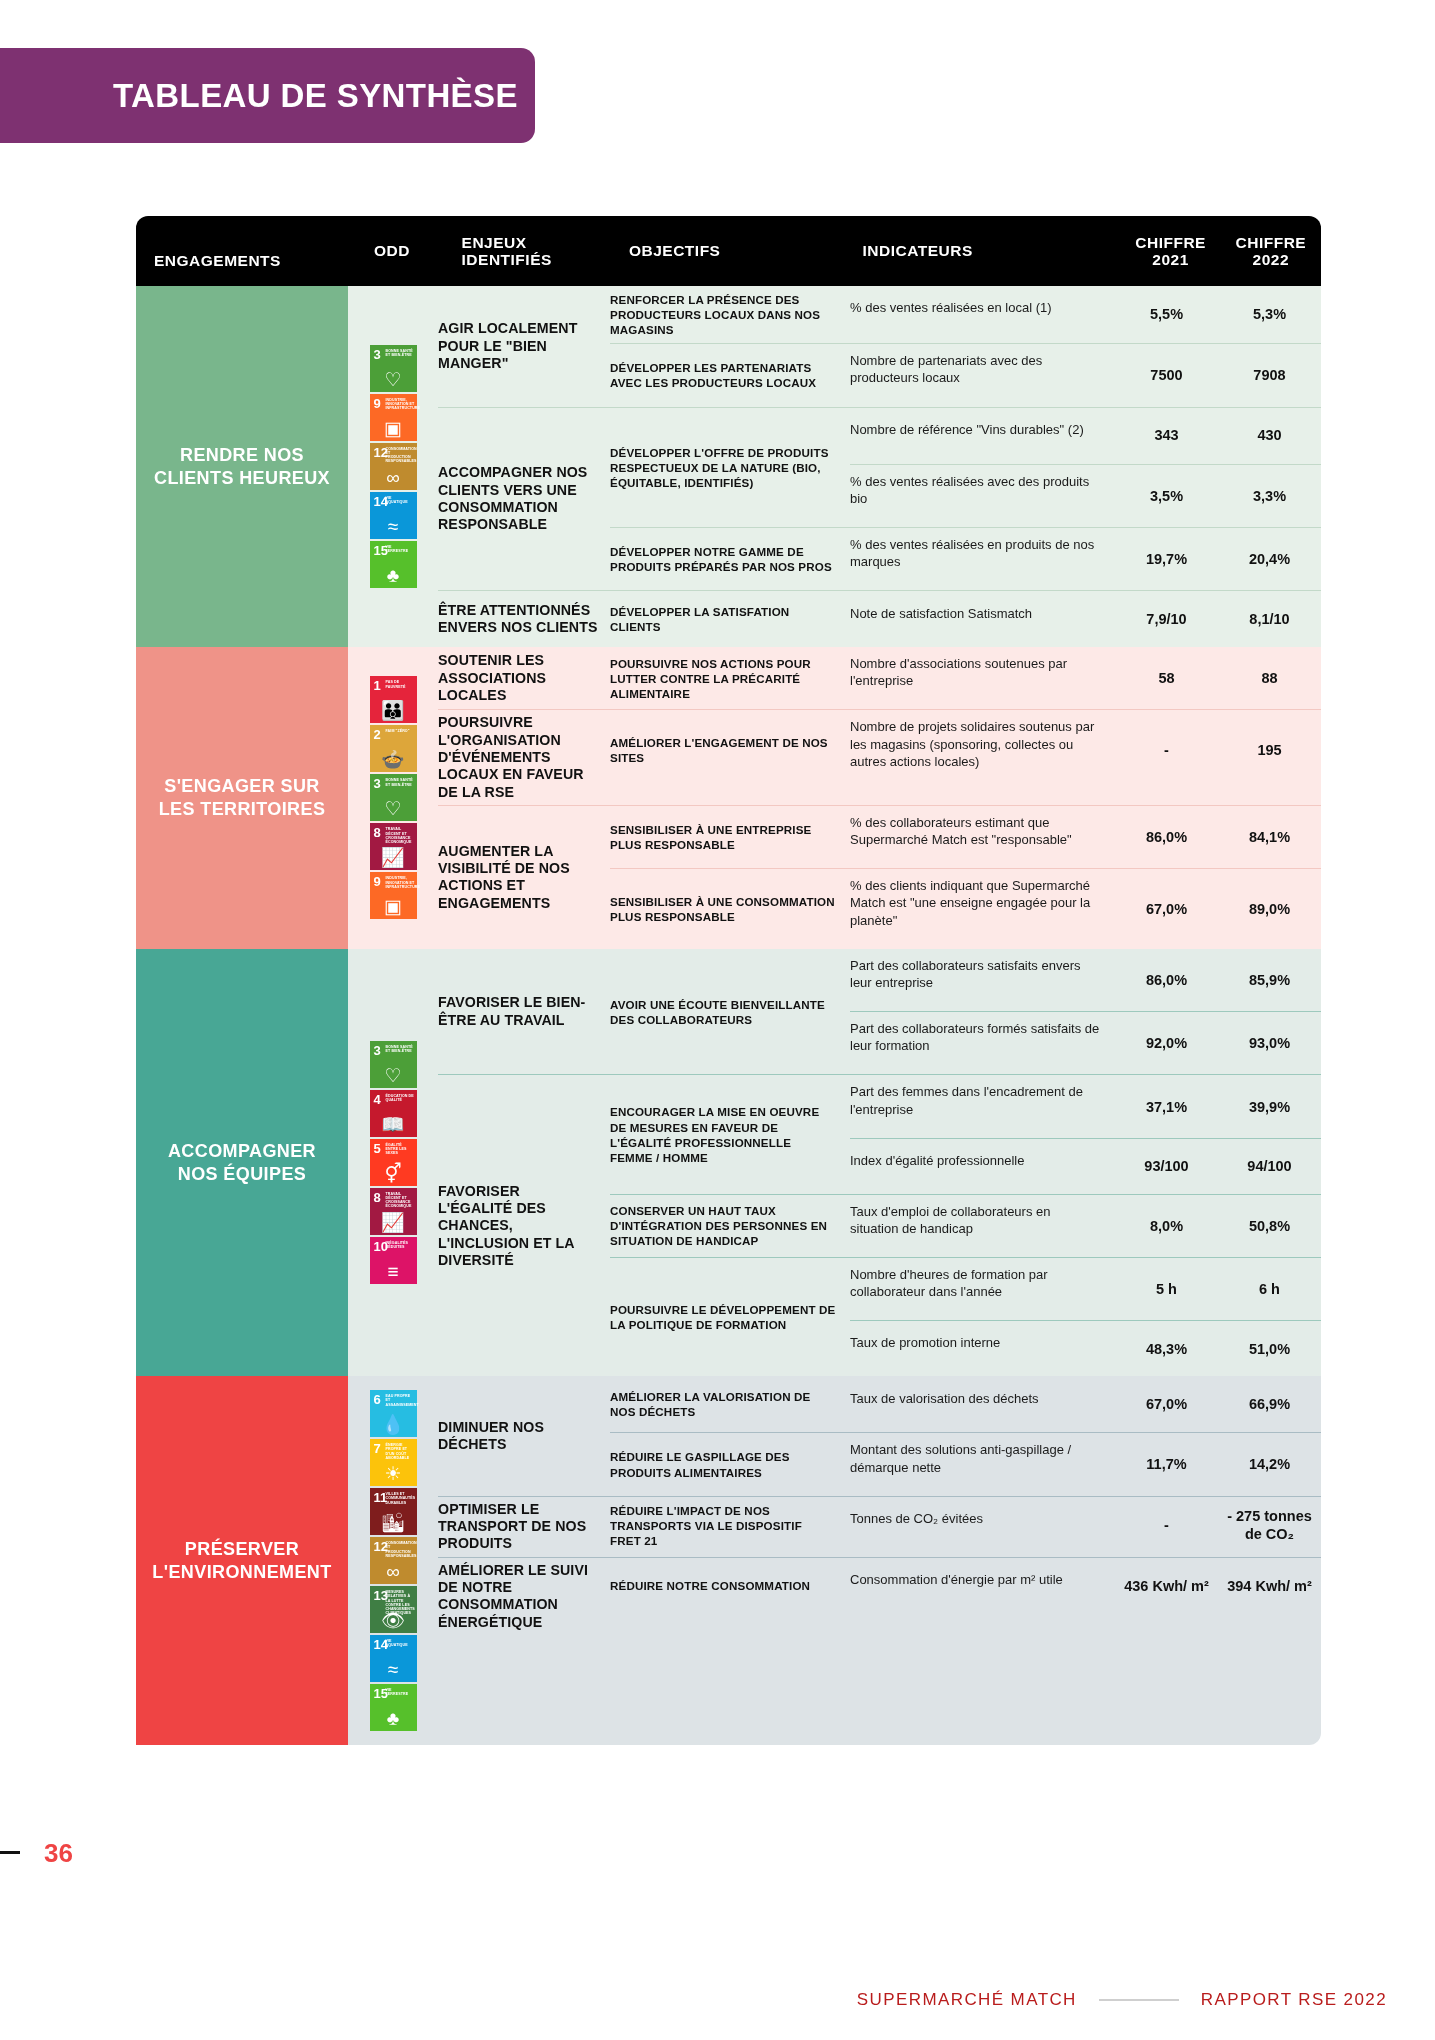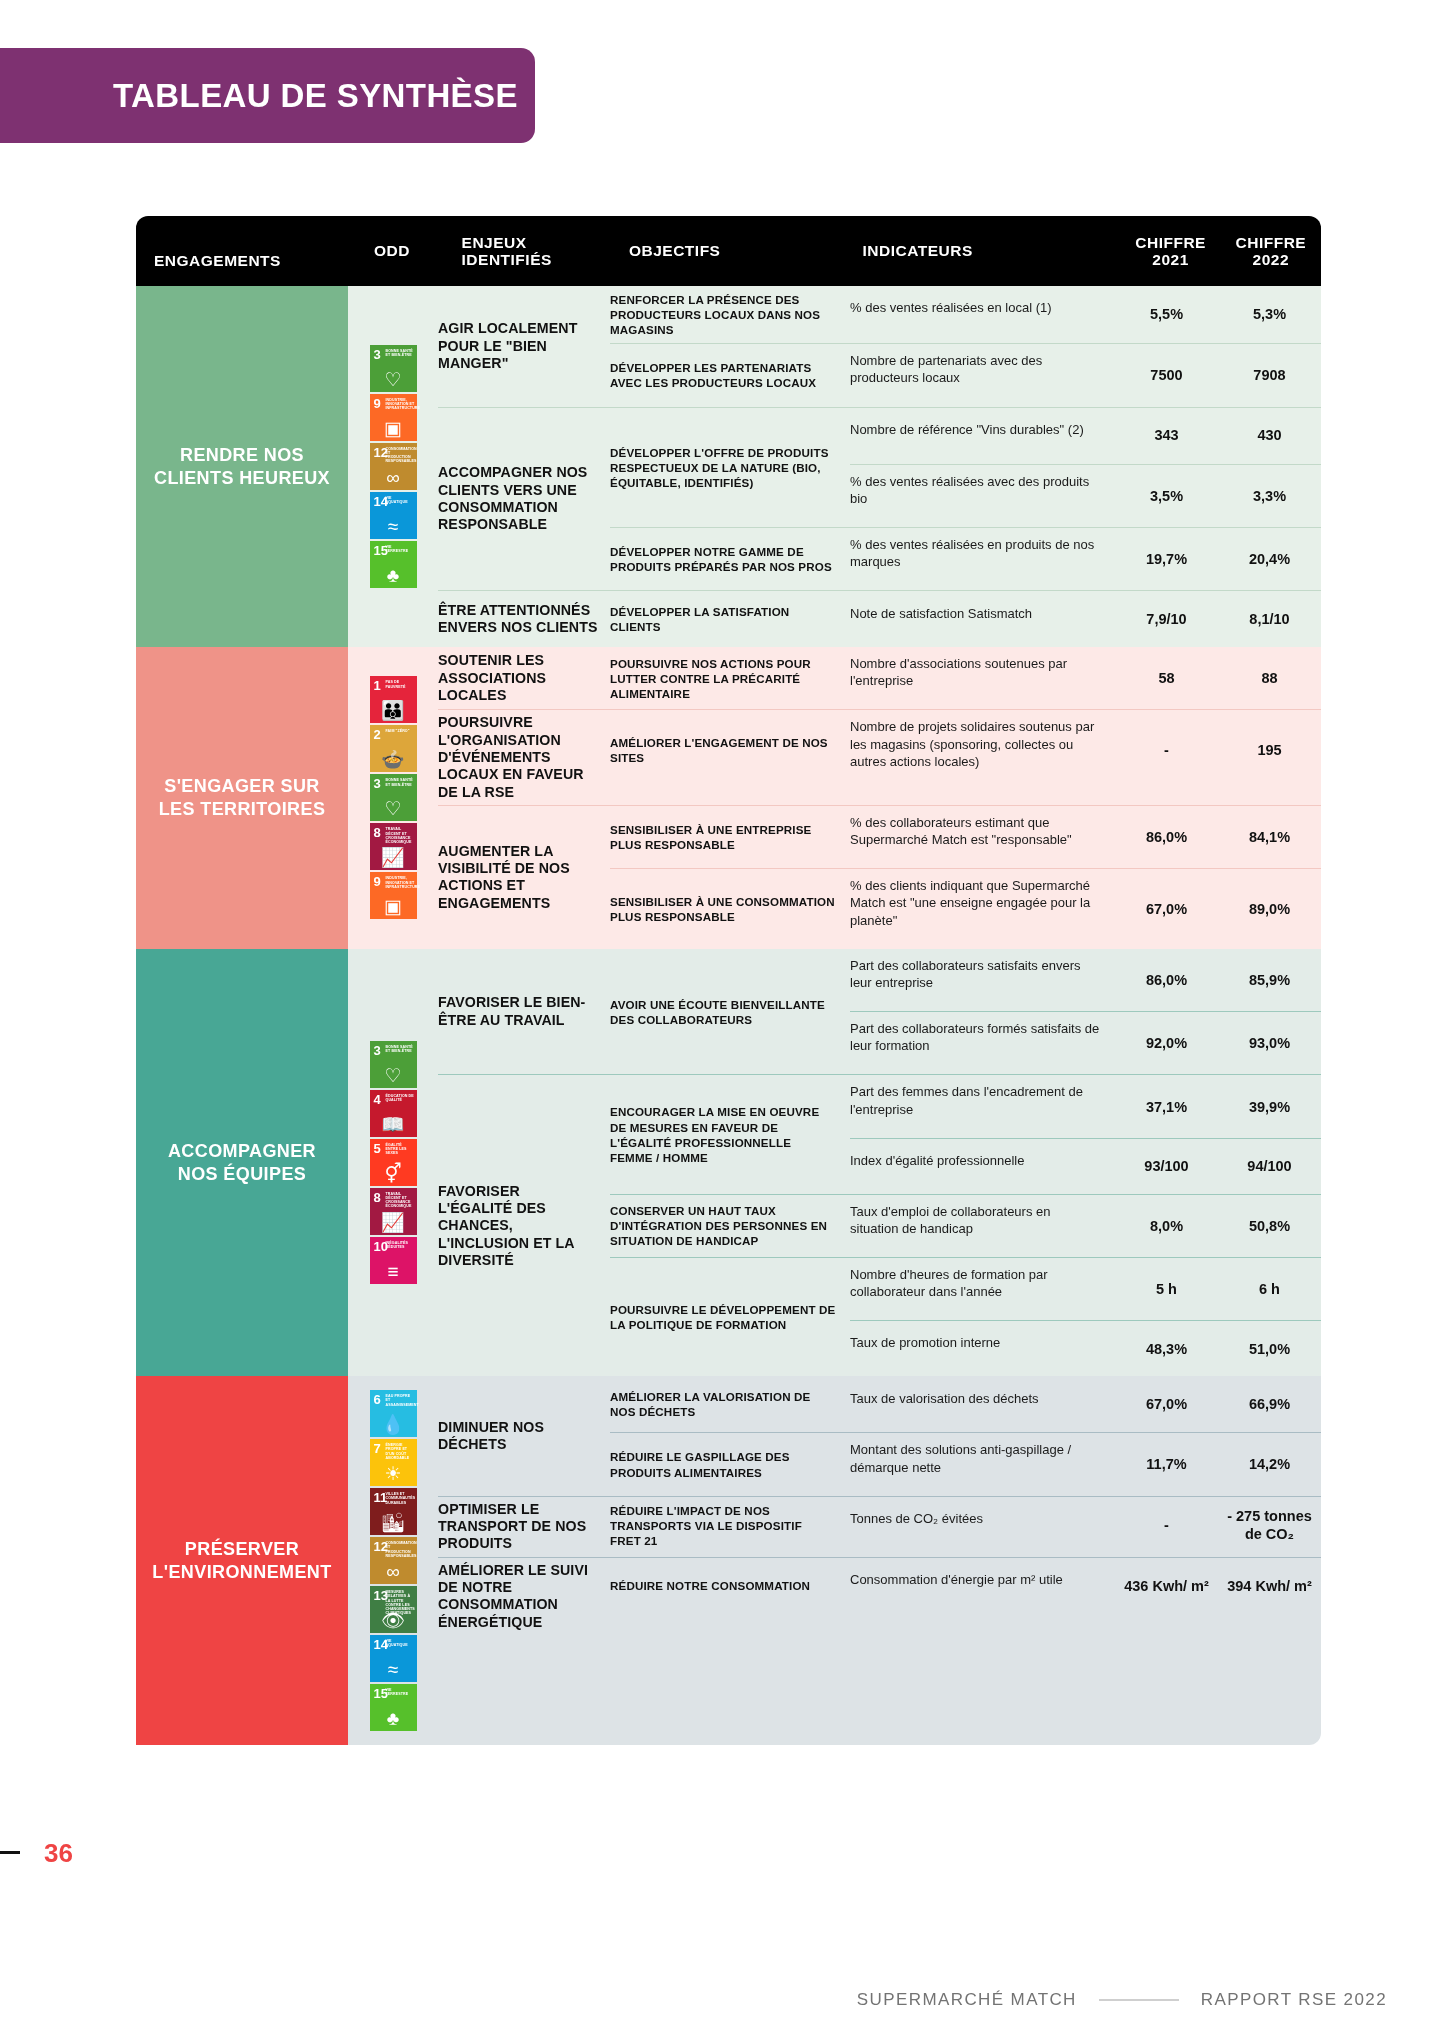--- a/index.html
+++ b/index.html
@@ -152,21 +152,21 @@
     width: 20px; height: 3px; background: #111;
   }
 
   
   .footer {
     position: absolute; left: 0; top: 1990px; width: 1435px;
     display: flex; align-items: center; justify-content: flex-end;
     padding-right: 48px; gap: 22px;
   }
   .footer-txt {
-    font-size: 17px; color: #737373; letter-spacing: 1.4px;
+    font-size: 17px; color: #b91c1c; letter-spacing: 1.4px;
     font-family: "Liberation Sans", sans-serif;
   }
   .footer-rule { width: 80px; height: 2px; background: #cfcfcf; }
 </style>
 </head>
 <body>
 
 <div class="page">
 
   <div class="banner">

